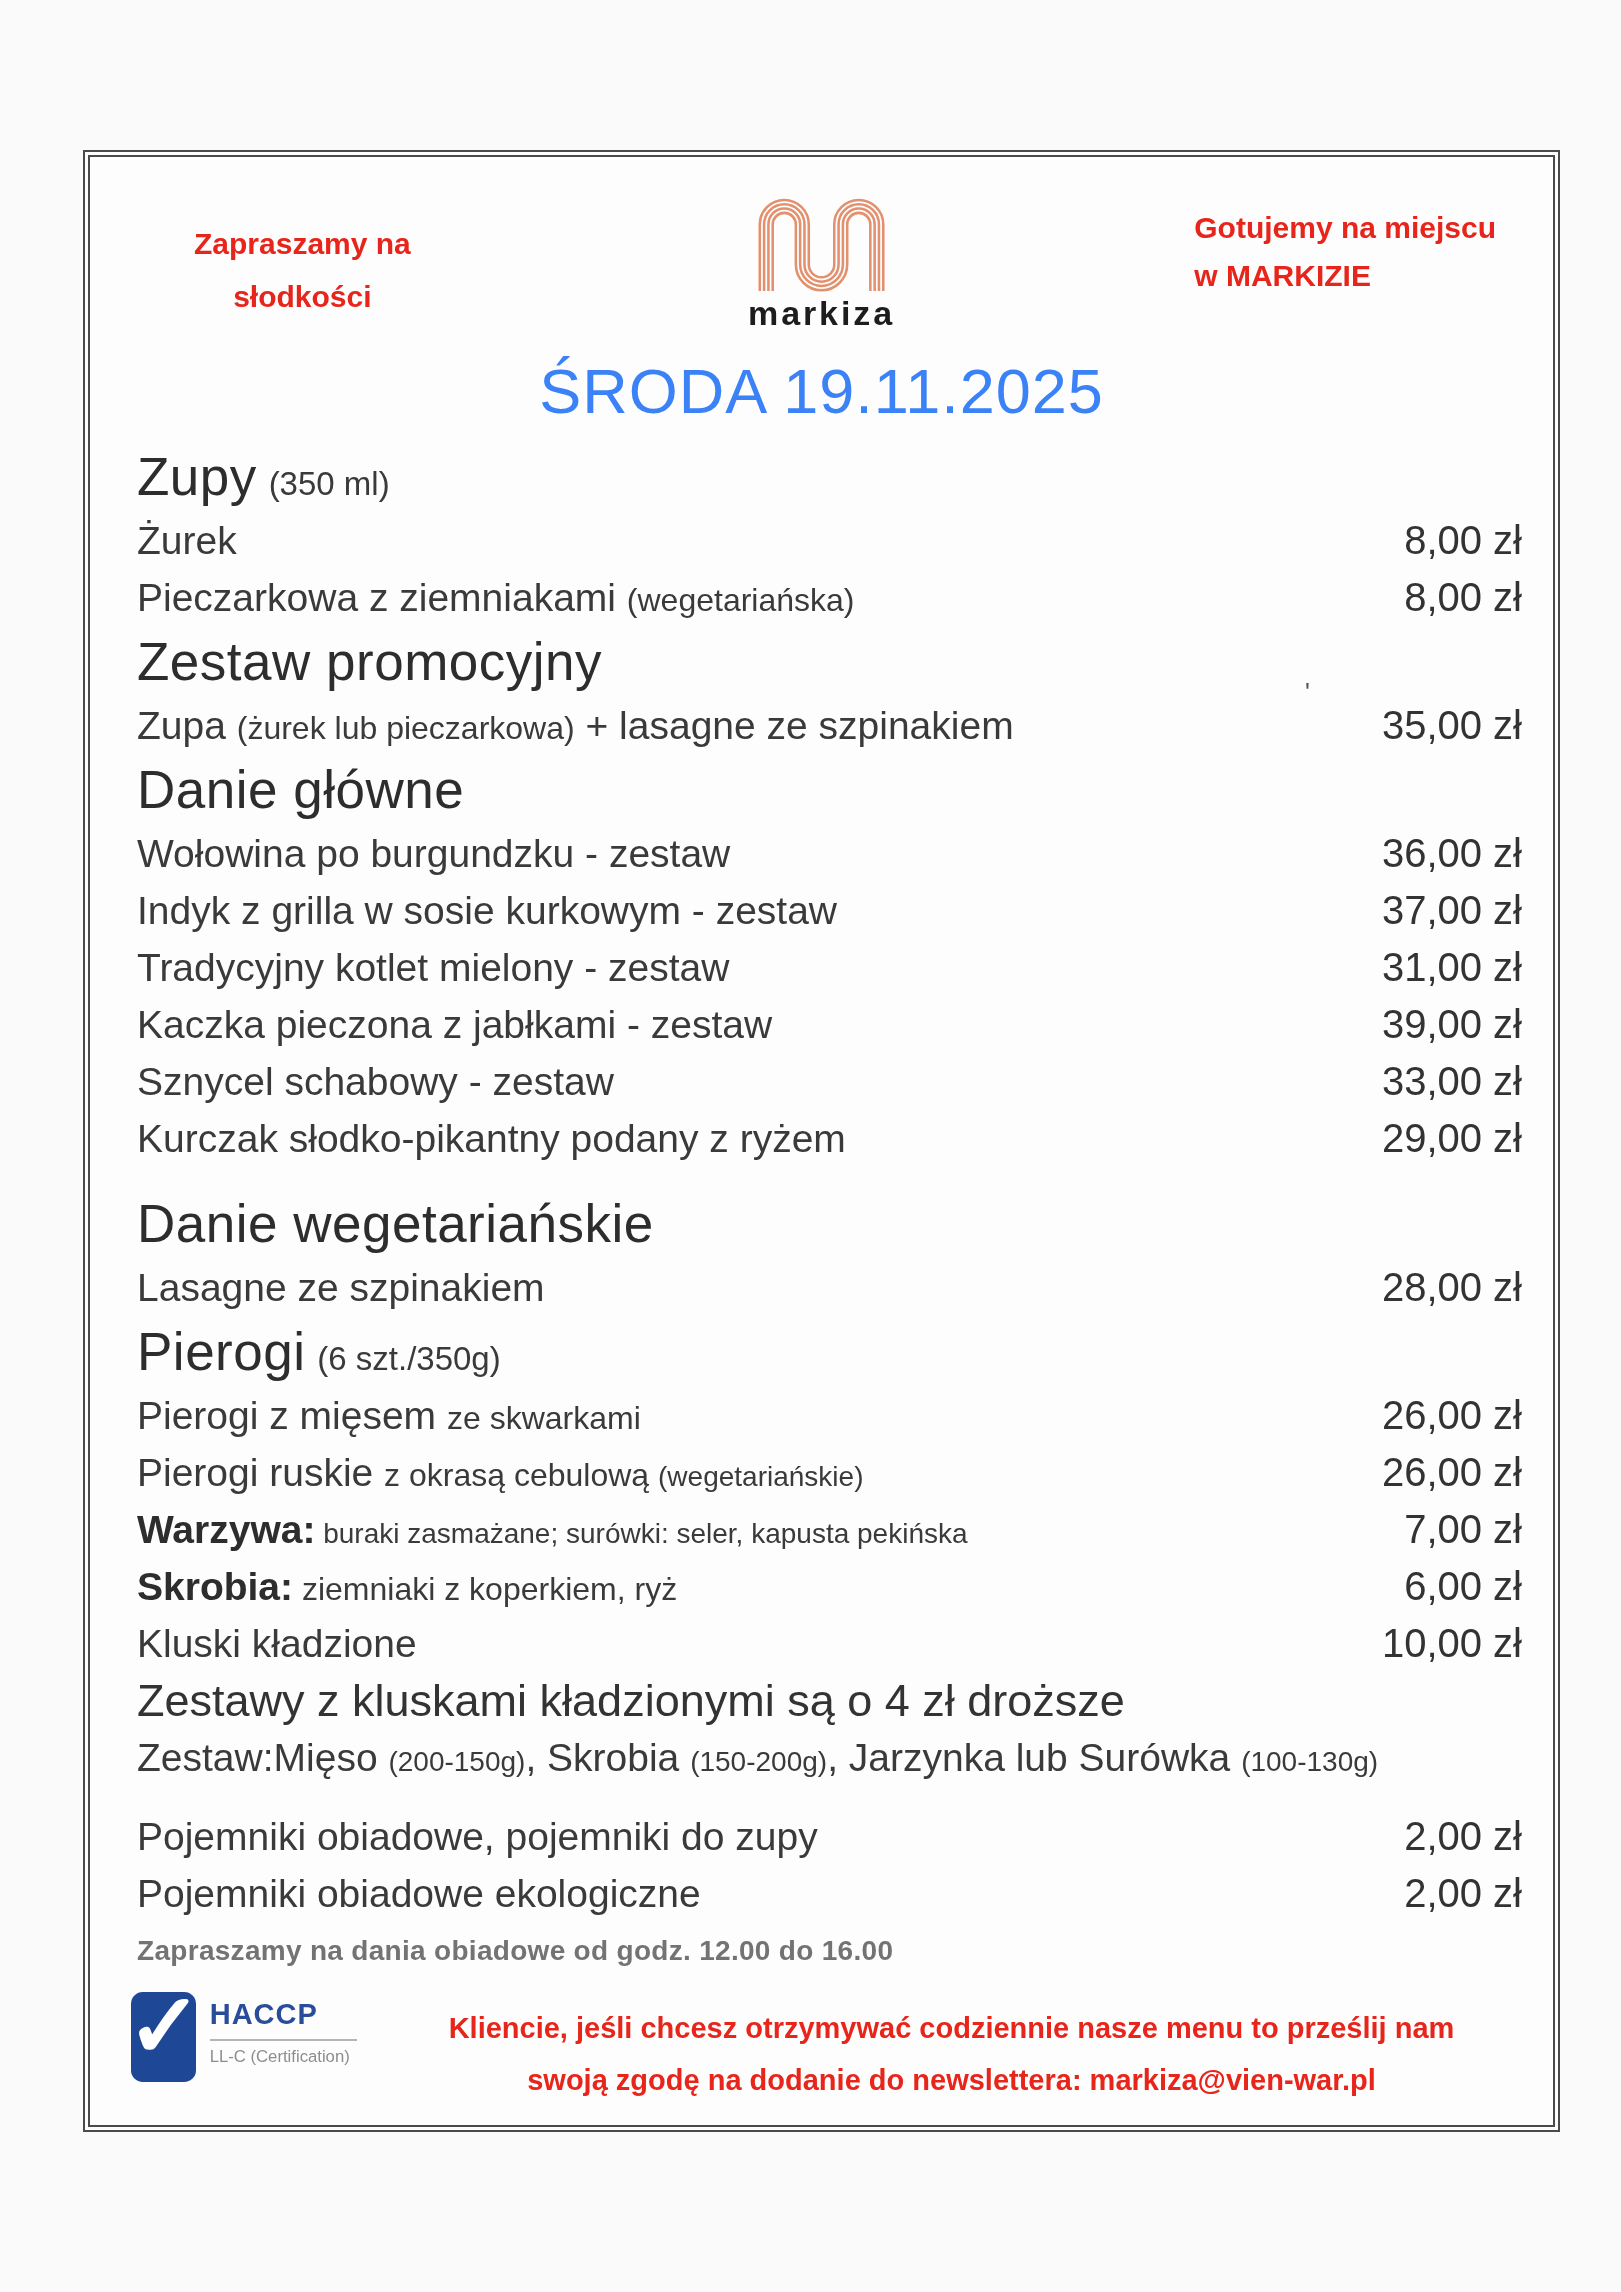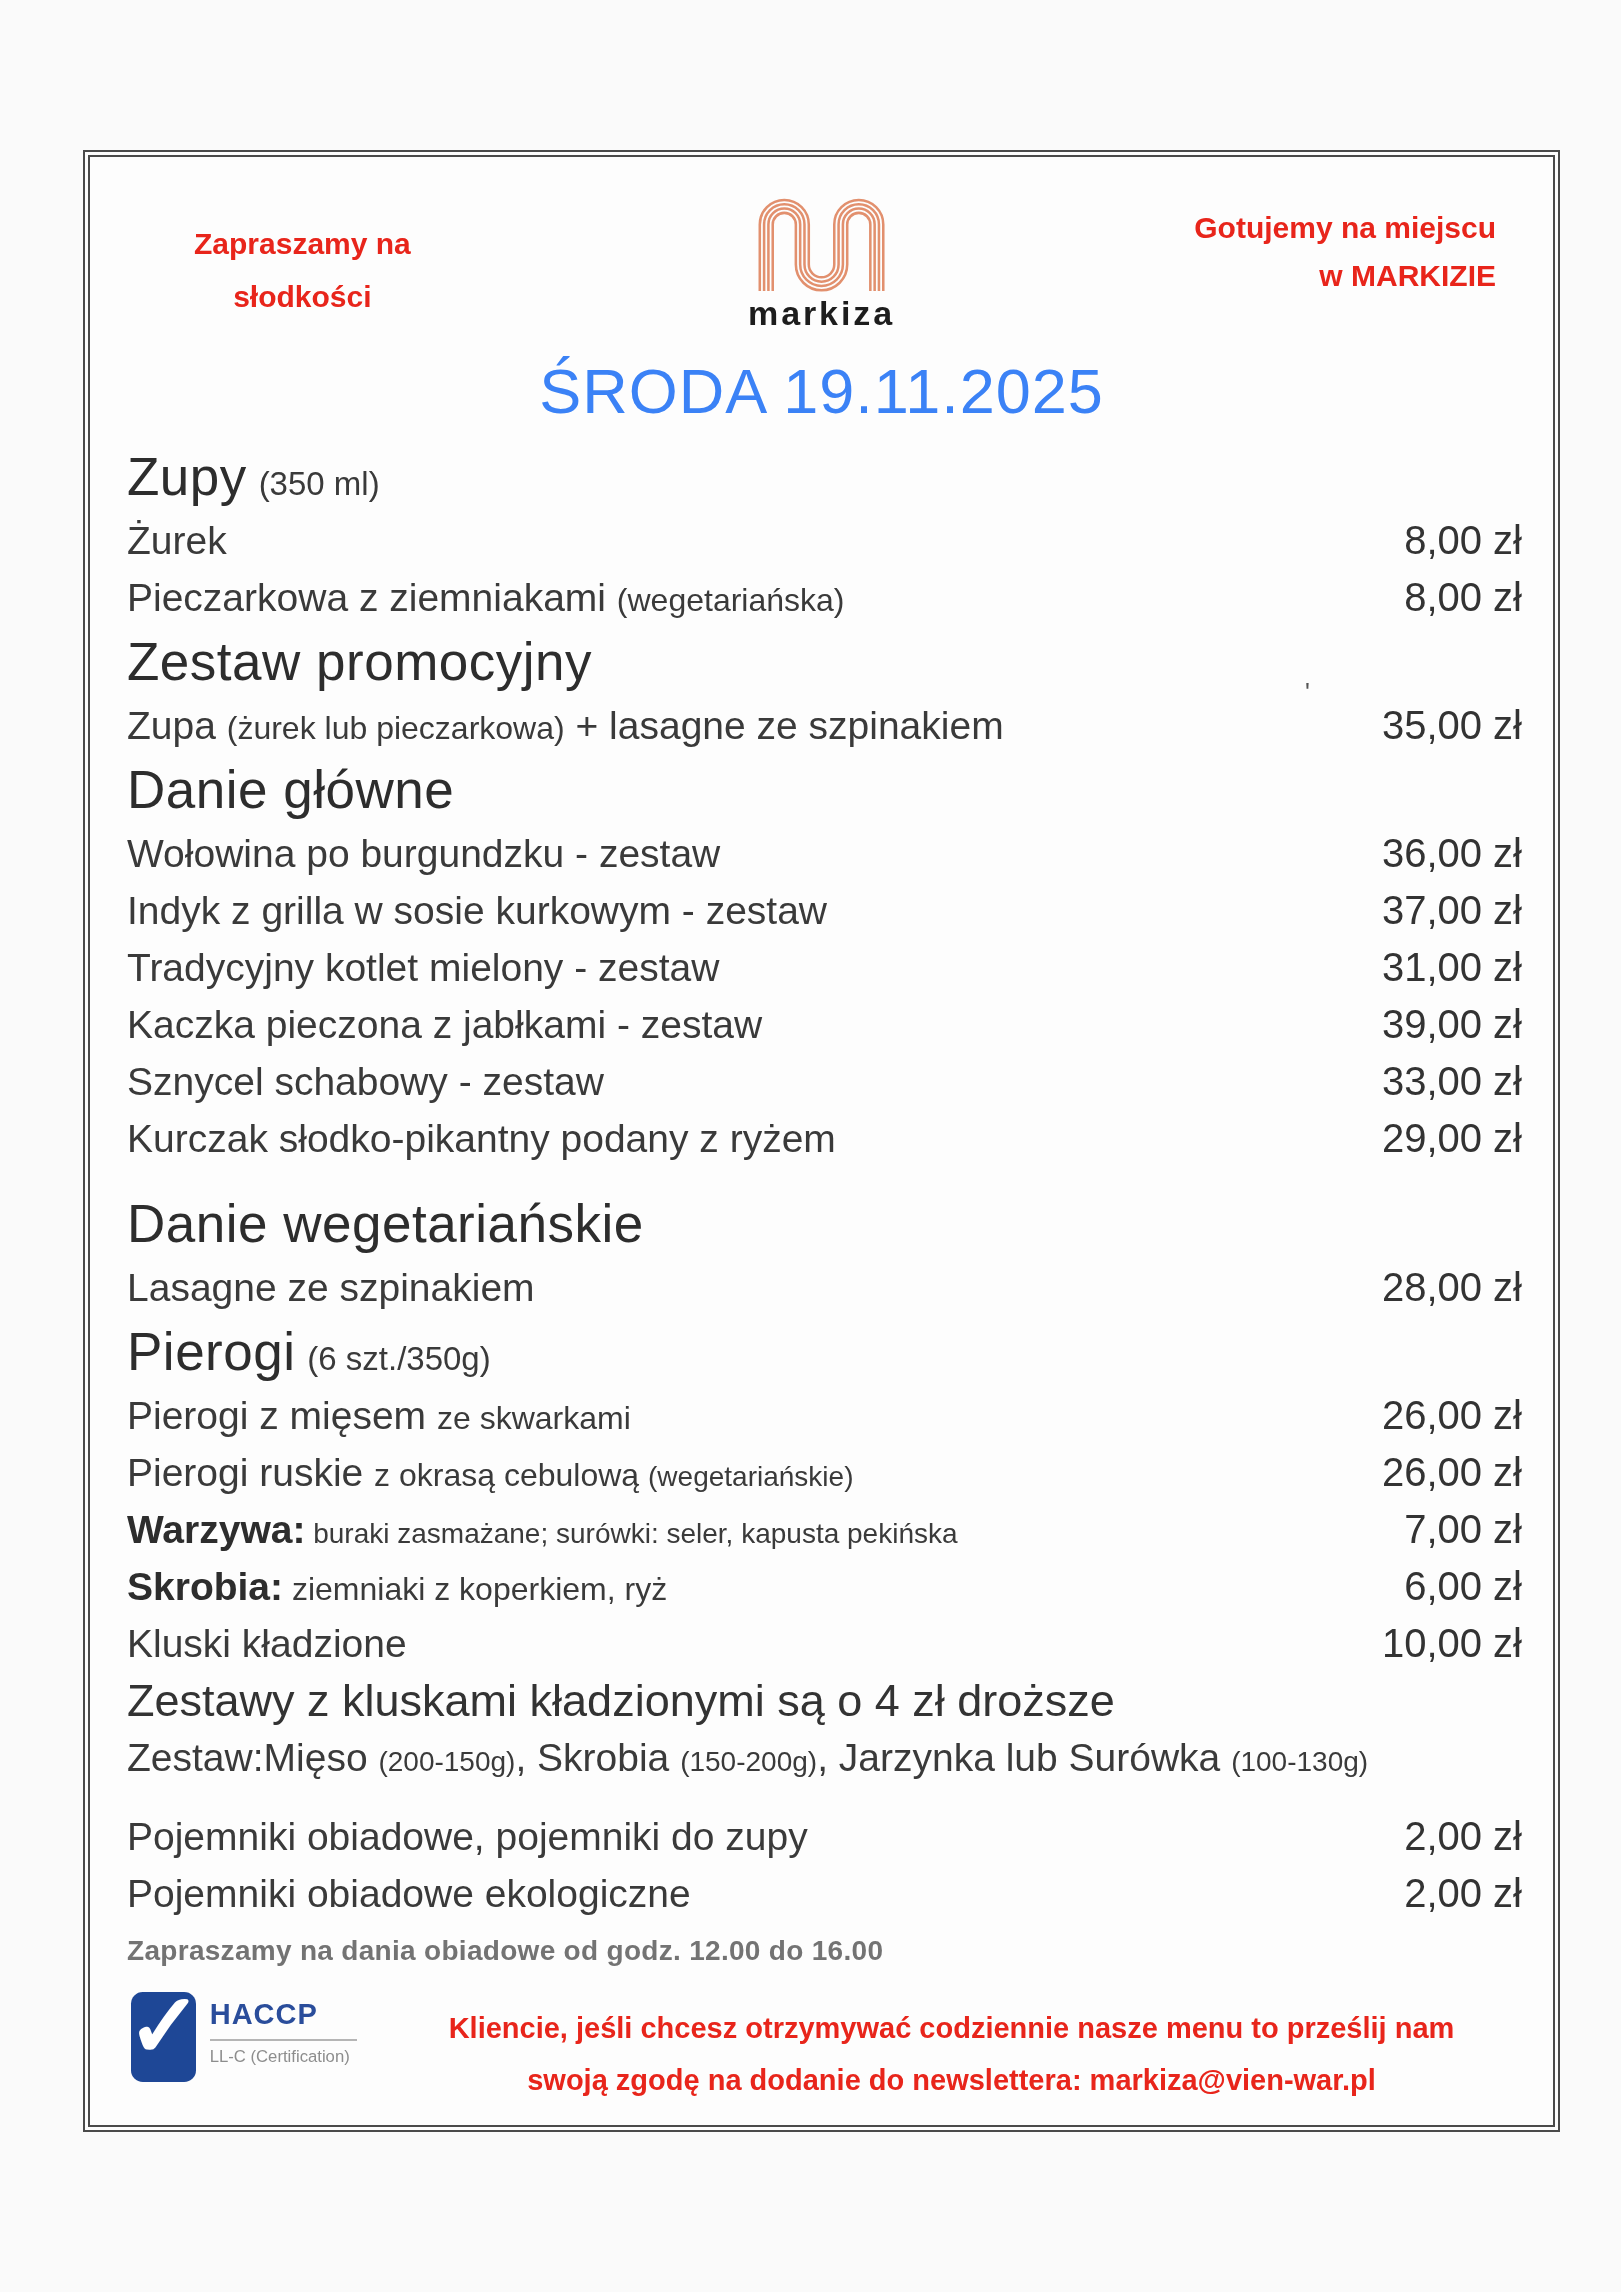--- a/index.html
+++ b/index.html
@@ -21,21 +21,21 @@
   }
   
   .header { position:relative; height:194px; }
   .note-left {
     position:absolute; left:104px; top:61px;
     text-align:center; font-size:30px; font-weight:600;
     line-height:1.75;
   }
   .note-right {
     position:absolute; right:57px; top:47px;
-    text-align:right; font-size:30px; font-weight:700;
+    text-align:left; font-size:30px; font-weight:700;
     line-height:1.6;
   }
   .logo-block {
     position:absolute; left:50%; top:39px; transform:translateX(-50%);
     text-align:center;
   }
   .logo-mark { display:block; margin:0 auto; }
   .brand-name {
     display:block; margin-top:0px;
     font-size:34px; font-weight:700; letter-spacing:2.9px;
@@ -44,21 +44,21 @@
   .date-title {
     margin:3.9px 0 13.7px 0;
     text-align:center;
     font-size:63px; font-weight:500; color:#3b82f6;
     letter-spacing:1px;
   }
   
   .menu { padding:0 0 0 0; }
   .row {
     display:flex; justify-content:space-between; align-items:baseline;
-    padding:0 31px 0 37px;
+    padding:0 31px 0 47px;
     line-height:57px; height:57px;
     white-space:nowrap;
     text-align:right;
   }
   .row.heading { line-height:71px; height:71px; color:#2d2d2d; }
   .row.spacer { margin-top:21.6px; }
   .h-text { font-size:53px; font-weight:500; letter-spacing:0.5px; }
   .h-suffix { font-size:33px; font-weight:400; color:#3a3a3a; margin-left:11.8px; }
   .seg-n { font-size:39px; }
   .seg-m { font-size:32px; }

